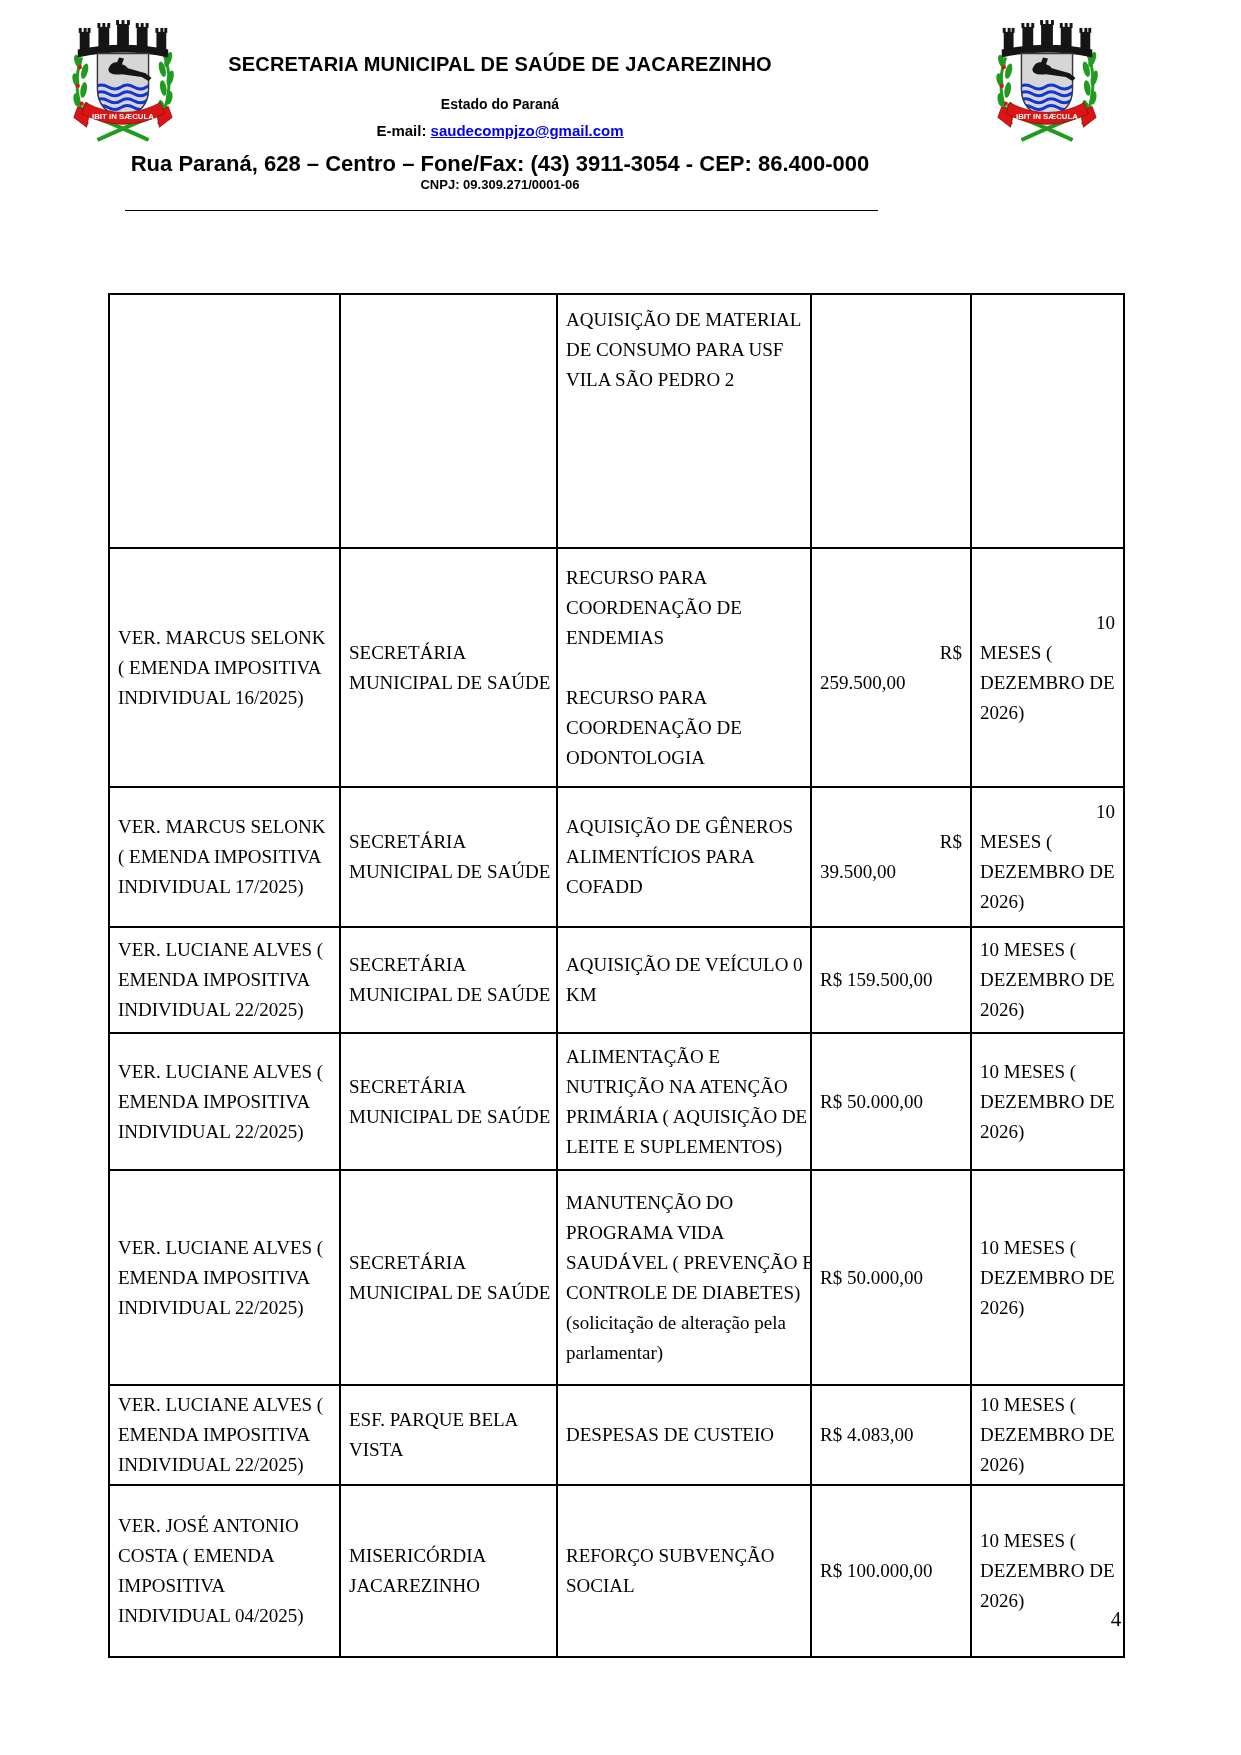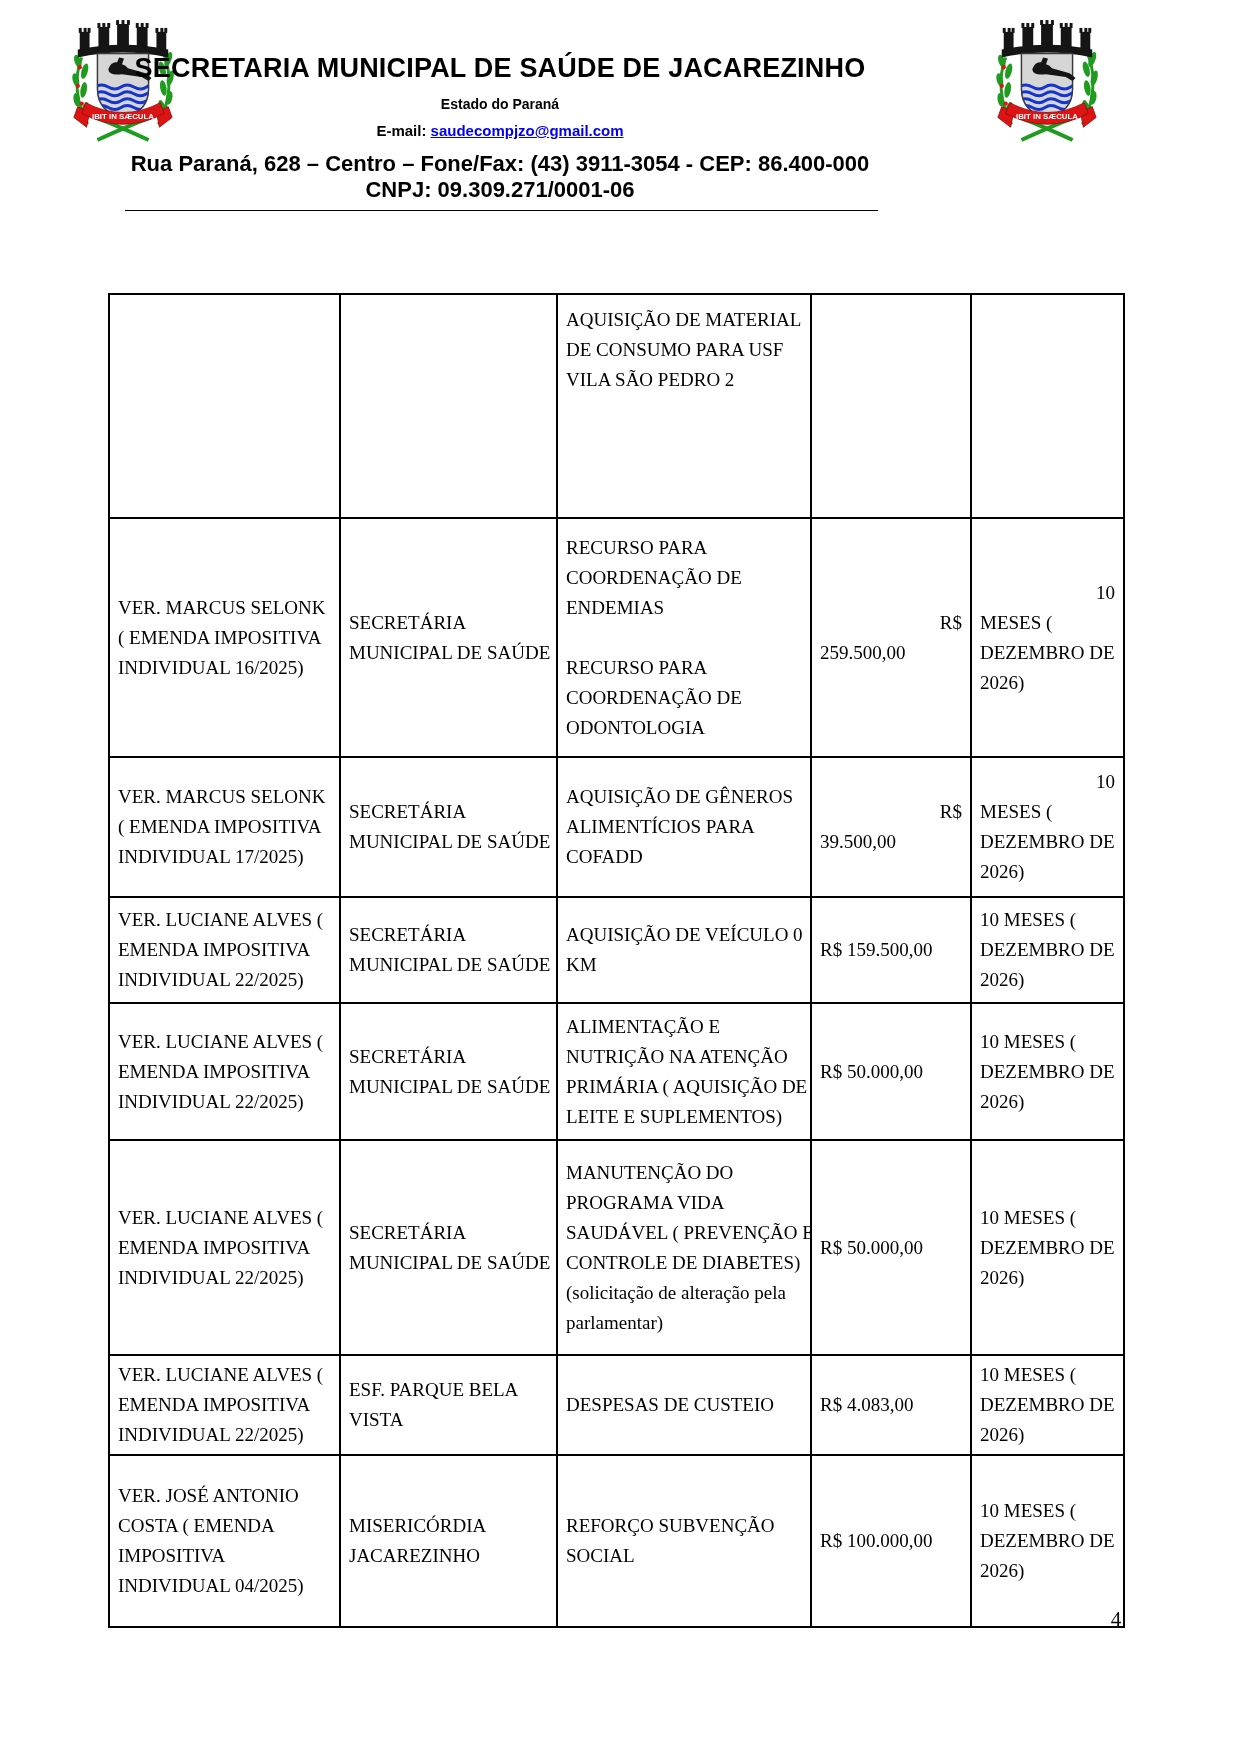--- a/index.html
+++ b/index.html
@@ -7,26 +7,26 @@
     --coa-silver:#d6d6d6; --coa-dark:#151515; --link-blue:#0000EE;
   }
   html,body{margin:0;padding:0;}
   body{
     width:1241px;height:1755px;background:#ffffff;position:relative;
     font-family:"Liberation Serif",serif;color:#000;overflow:hidden;
   }
   .abs{position:absolute;}
   
   .hdr-line{left:100px;width:800px;text-align:center;font-family:"Liberation Sans",sans-serif;font-weight:bold;line-height:1.2;}
-  .hdr-title{top:52px;font-size:27px;letter-spacing:.2px;}
+  .hdr-title{top:52px;font-size:20px;letter-spacing:.2px;}
   .hdr-subtitle{top:96px;font-size:14px;}
   .hdr-email{top:122px;font-size:15px;}
   .hdr-email a{color:var(--link-blue);text-decoration:underline;}
   .hdr-address{top:151px;font-size:22px;}
-  .hdr-cnpj{top:177px;font-size:22px;}
+  .hdr-cnpj{top:177px;font-size:13px;}
   .hdr-divider{left:125px;top:196px;width:753px;height:14px;border-bottom:1px solid #000;}
   .coa{width:118px;height:130px;display:block;}
   .coa-left{left:64px;top:18px;}
   .coa-right{left:988px;top:18px;}
   
   table.doc{
     position:absolute;left:108px;top:293px;border-collapse:collapse;table-layout:fixed;
     width:1015px;
   }
   table.doc td{
@@ -143,21 +143,21 @@
 
 <table class="doc">
   <colgroup>
     <col style="width:231px">
       <col style="width:217px">
       <col style="width:254px">
       <col style="width:160px">
       <col style="width:153px">
   </colgroup>
   <tbody>
-      <tr class="vtop" style="height: 224px;">
+      <tr class="vtop" style="height: 254px;">
         <td></td>
         <td></td>
         <td>
           <div class="cell-line">AQUISIÇÃO DE MATERIAL</div>
           <div class="cell-line">DE CONSUMO PARA USF</div>
           <div class="cell-line">VILA SÃO PEDRO 2</div>
         </td>
         <td></td>
         <td></td>
       </tr>

